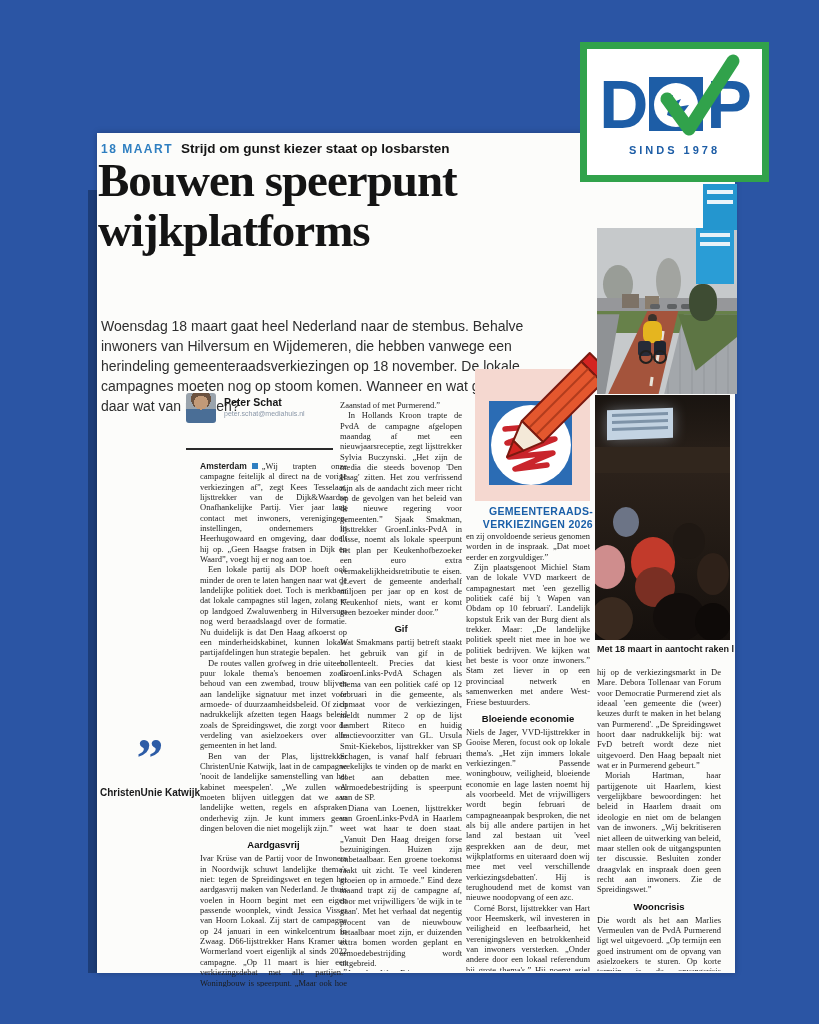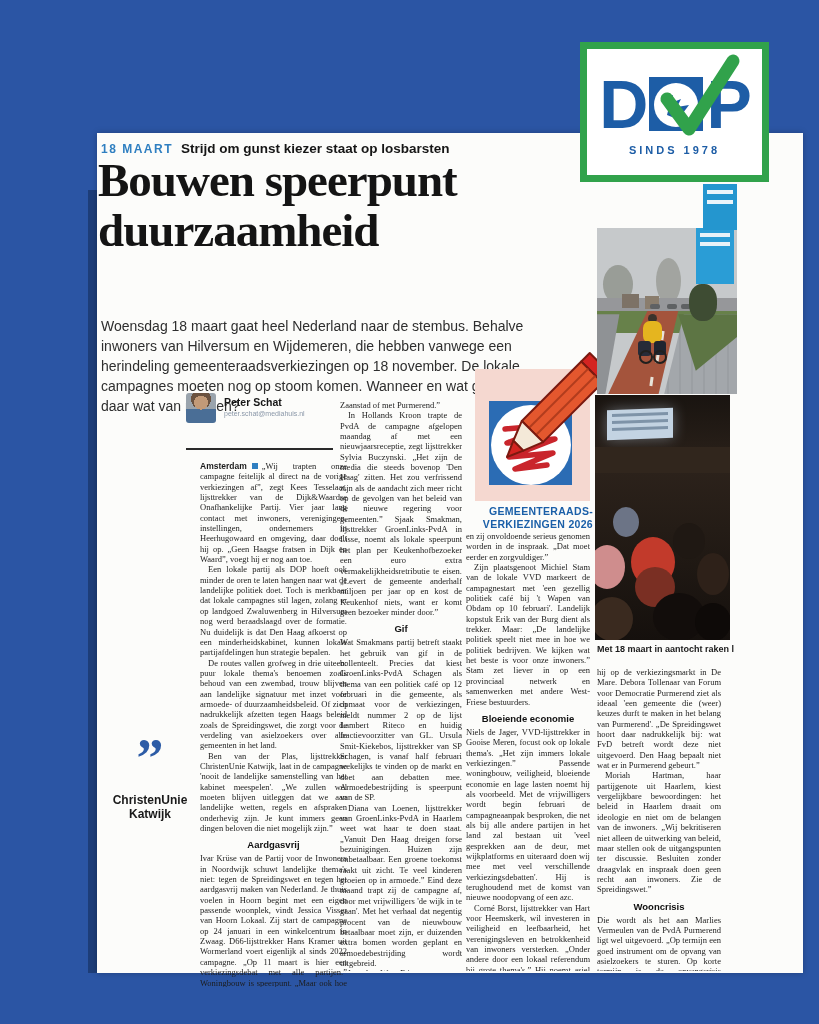--- a/index.html
+++ b/index.html
@@ -2,21 +2,21 @@
 <html><head>
 <meta charset="utf-8">
 <style>
   * { margin:0; padding:0; box-sizing:border-box; }
   html,body { width:819px; height:1024px; }
   .canvas { position:relative; width:819px; height:1024px; background:#2b55a4; overflow:hidden;
             font-family:"Liberation Sans", sans-serif; }
 
   .left-strip { position:absolute; left:88px; top:190px; width:9px; height:783px; background:#1d3d78; }
 
-  .page { position:absolute; left:97px; top:133px; width:706px; height:840px; background:#fcfcfa;
+  .page { position:absolute; left:97px; top:133px; width:638px; height:840px; background:#fcfcfa;
           box-shadow:0 0 6px rgba(0,0,0,.25); }
 
   
   .kicker { position:absolute; left:4px; top:6px; white-space:nowrap; }
   .kicker-date { font-weight:bold; font-size:12px; letter-spacing:1.5px; color:#2f7fc1; margin-right:8px; }
   .kicker-title { font-weight:bold; font-size:13.5px; color:#161616; }
 
   
   .headline { position:absolute; left:1px; top:22px; font-family:"Liberation Serif", serif;
               font-weight:bold; font-size:47px; line-height:50px; letter-spacing:-1px; color:#141414; }
@@ -49,21 +49,21 @@
   .subhead { font-family:"Liberation Sans", sans-serif; font-weight:bold; font-size:9.5px;
              line-height:11px; color:#111; margin:6px 0 3px; text-align:center; }
   .dateline { font-family:"Liberation Sans", sans-serif; font-weight:bold; font-size:8.5px; }
   .dl-sq { display:inline-block; width:6px; height:6px; background:#2f7fc1; margin:0 4px 0 5px; }
 
   
   .pullquote { position:absolute; left:1px; top:608px; width:104px; text-align:center; }
   .pq-mark { font-family:"Liberation Serif", serif; font-weight:bold; font-size:54px; line-height:34px;
              color:#2d5ca6; height:36px; }
   .pq-text { font-family:"Liberation Serif", serif; font-size:15.5px; line-height:19px; color:#121212; }
-  .pq-attr { margin-top:16px; font-weight:bold; font-size:12px; color:#1a1a1a; }
+  .pq-attr { margin-top:10px; font-weight:bold; font-size:10px; color:#1a1a1a; }
 
   
   .badge-art { position:absolute; left:366px; top:232px; width:140px; height:140px; }
   .badge-art svg { overflow:visible; }
   .badge-label { position:absolute; left:362px; top:372px; width:134px; text-align:right;
                  font-weight:bold; font-size:10.5px; line-height:13px; letter-spacing:.3px; color:#1a5fa8; }
 
   
   .photo { position:absolute; overflow:hidden; }
   .photo1 { left:500px; top:95px; width:140px; height:166px; background:#c6c9cb; }
@@ -127,21 +127,21 @@
   <div class="left-strip"></div>
 
   <div class="page">
 
     <div class="kicker">
       <span class="kicker-date">18 MAART</span><span class="kicker-title">Strijd om gunst kiezer staat op losbarsten</span>
     </div>
 
     <h1 class="headline">
       <span>Bouwen speerpunt</span>
-      <span>duurzaamheid</span>
+      <span>wijkplatforms</span>
     </h1>
 
     <p class="intro">Woensdag 18 maart gaat heel Nederland naar de stembus. Behalve inwoners van Hilversum en Wijdemeren, die hebben vanwege een herindeling gemeenteraadsverkiezingen op 18 november. De lokale campagnes moeten nog op stoom komen. Wanneer en wat gaan burgers daar wat van merken?</p>
 
     <div class="byline">
       <div class="avatar"></div>
       <div>
         <div class="byline-name">Peter Schat</div>
         <div class="byline-email">peter.schat@mediahuis.nl</div>
       </div>

